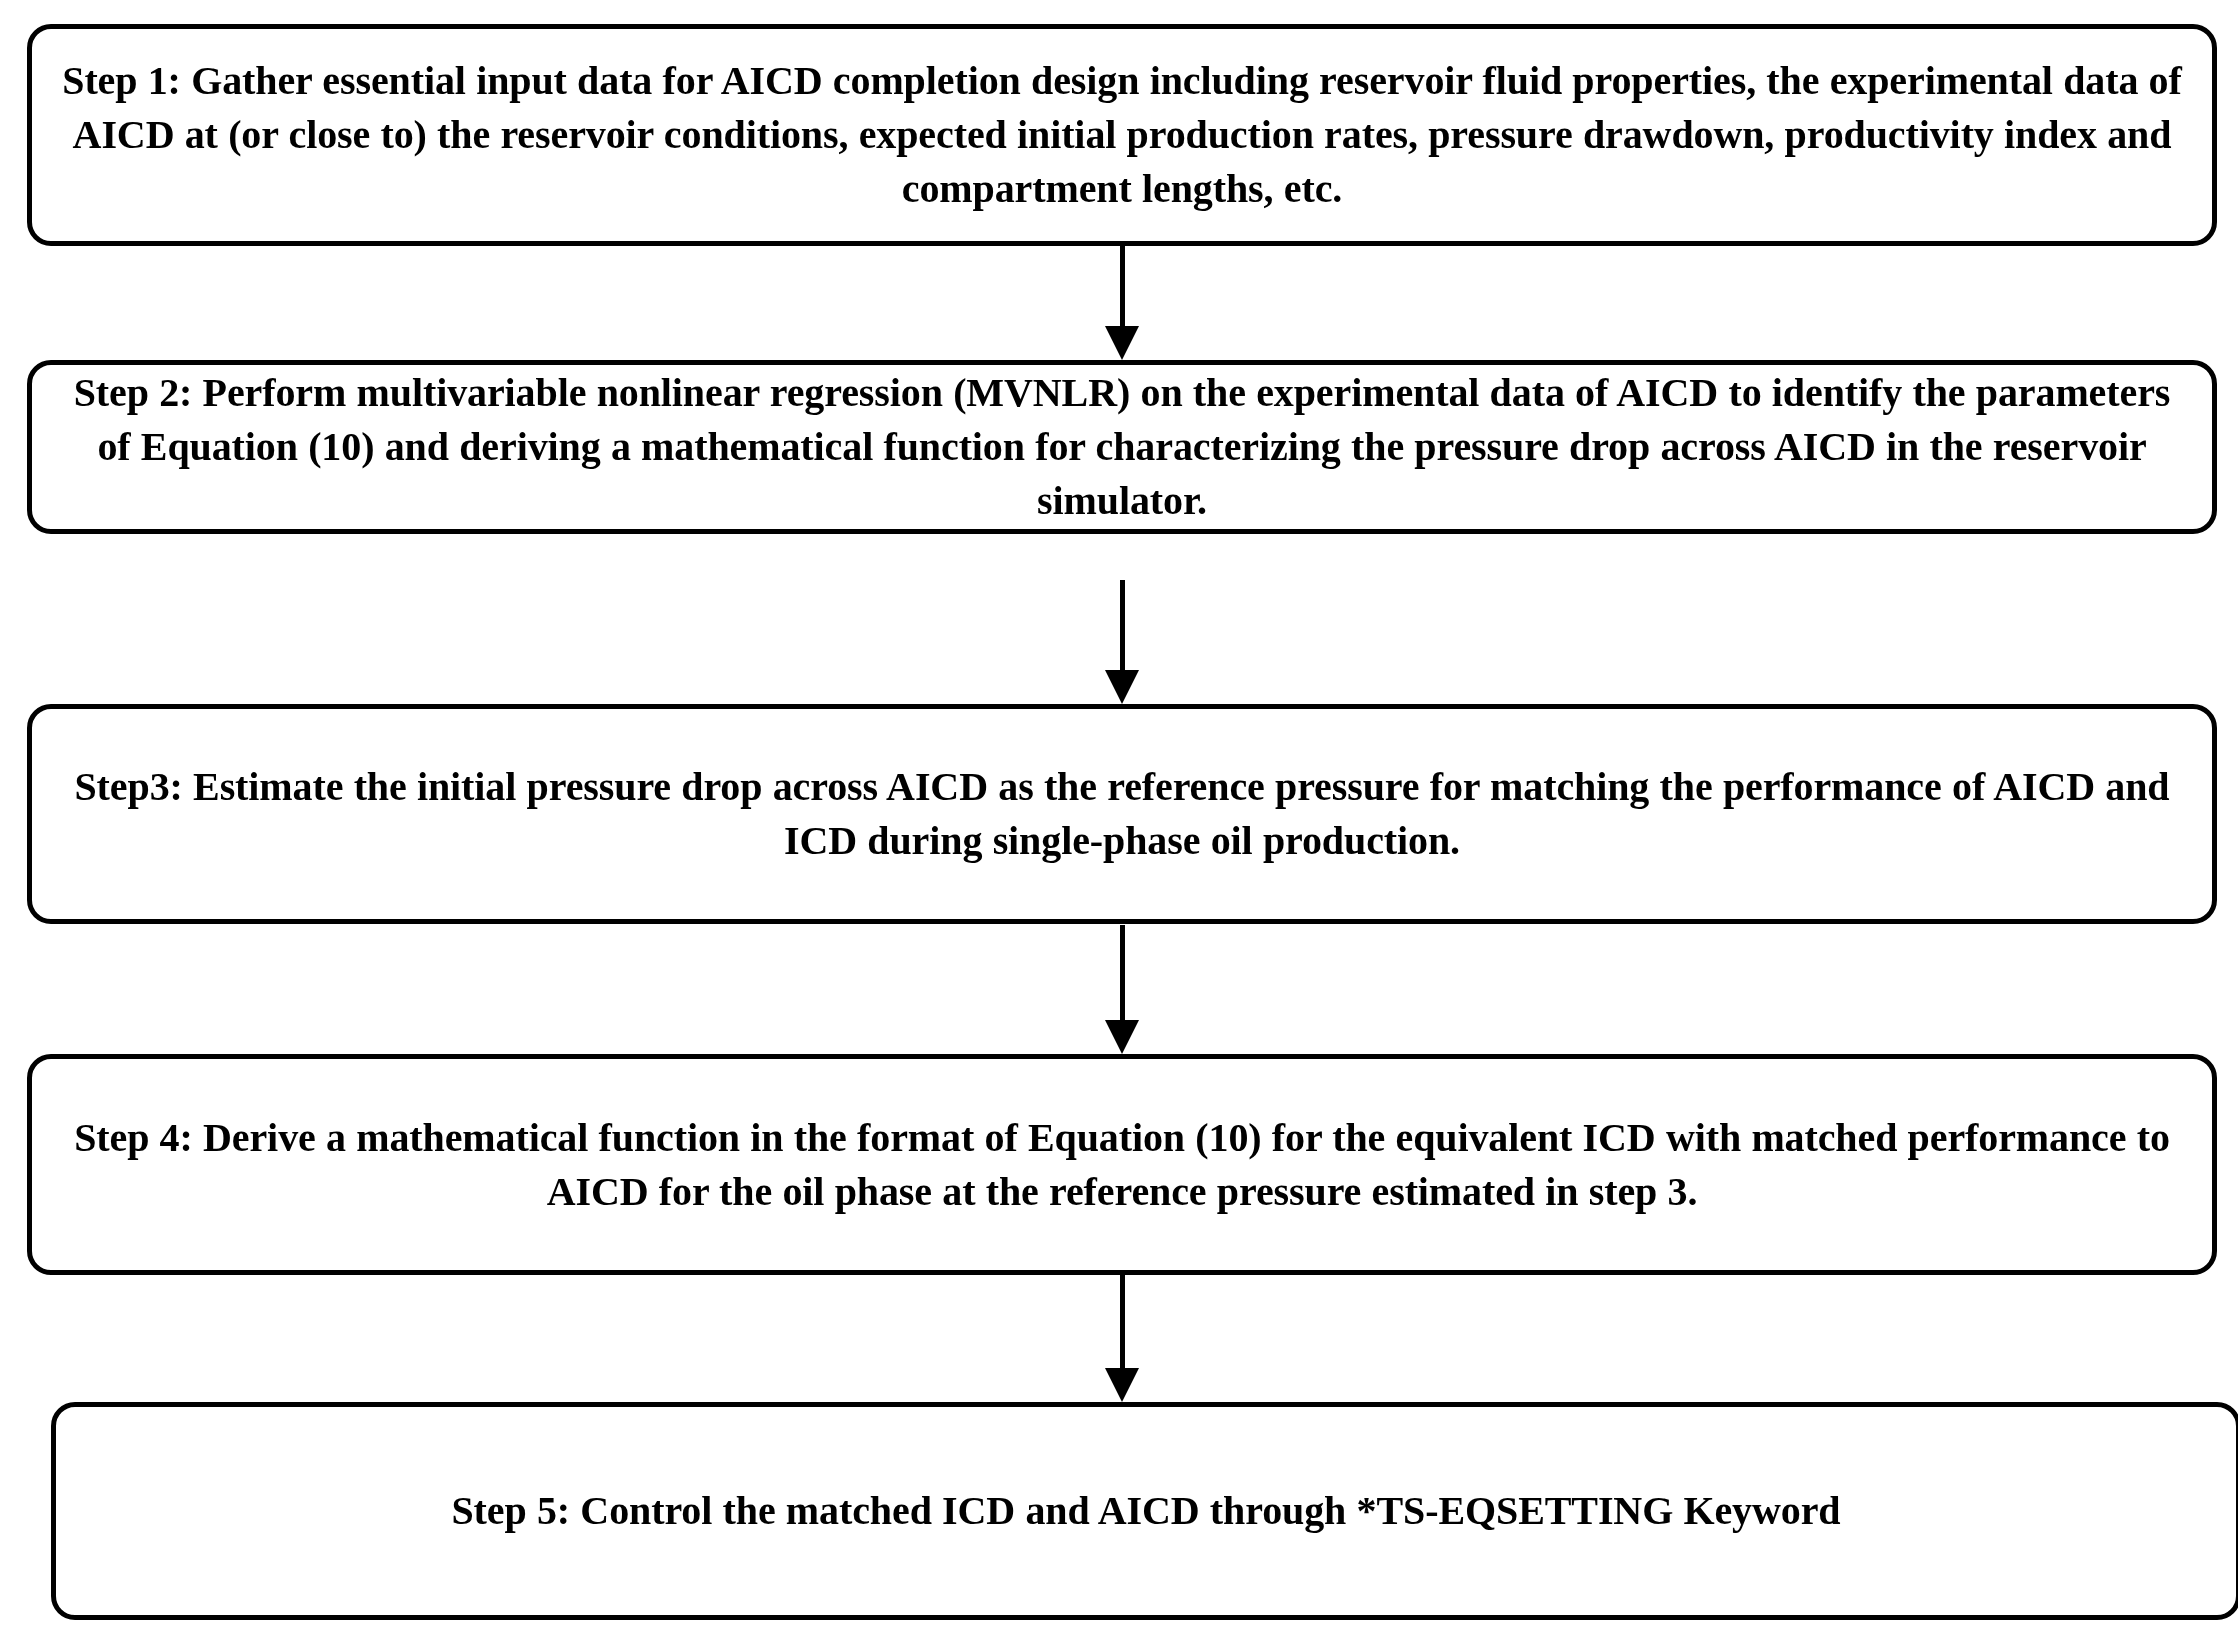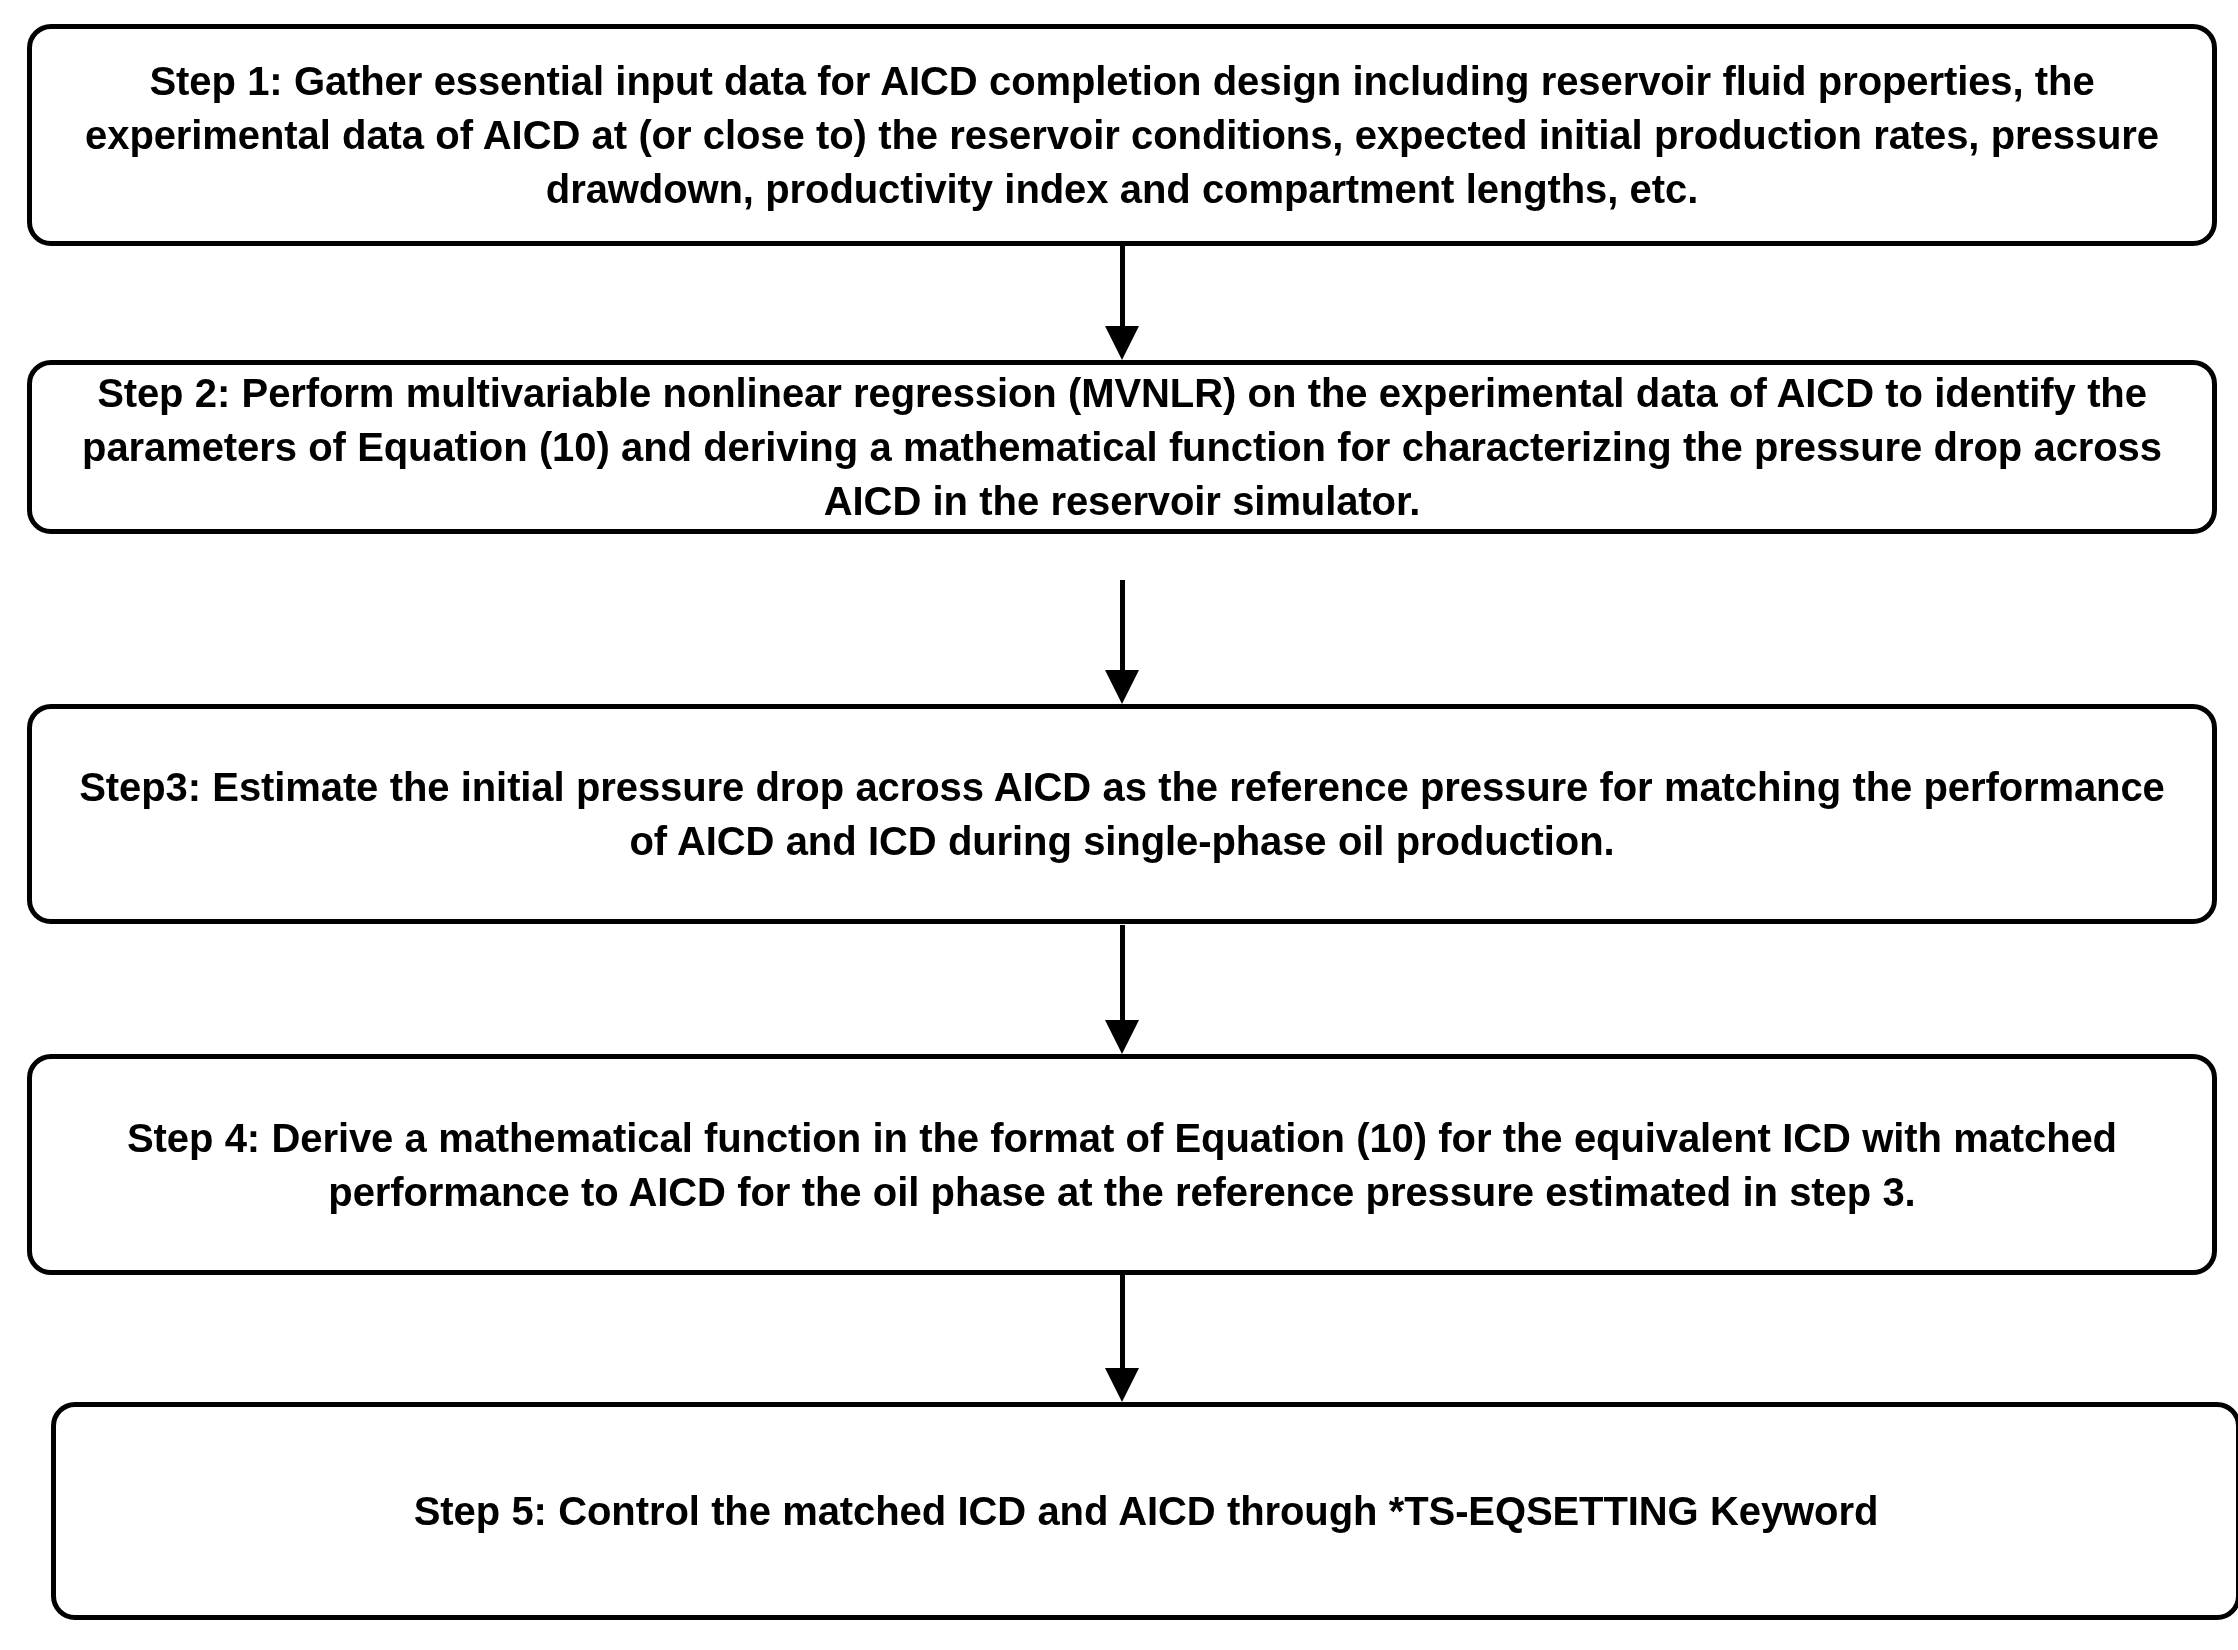--- a/index.html
+++ b/index.html
@@ -27,21 +27,21 @@
     border-radius: 24px;
     background: #ffffff;
     display: flex;
     align-items: center;
     justify-content: center;
     padding: 0 30px;
   }
   .step-text {
     width: 100%;
     text-align: center;
-    font-family: Liberation Sans, sans-serif;
+    font-family: Liberation Serif, serif;
     font-weight: bold;
     font-size: 40px;
     line-height: 54px;
     color: #000000;
     letter-spacing: -0.1px;
     word-spacing: 0.4px;
   }
   .connector {
     position: absolute;
     width: 0;

